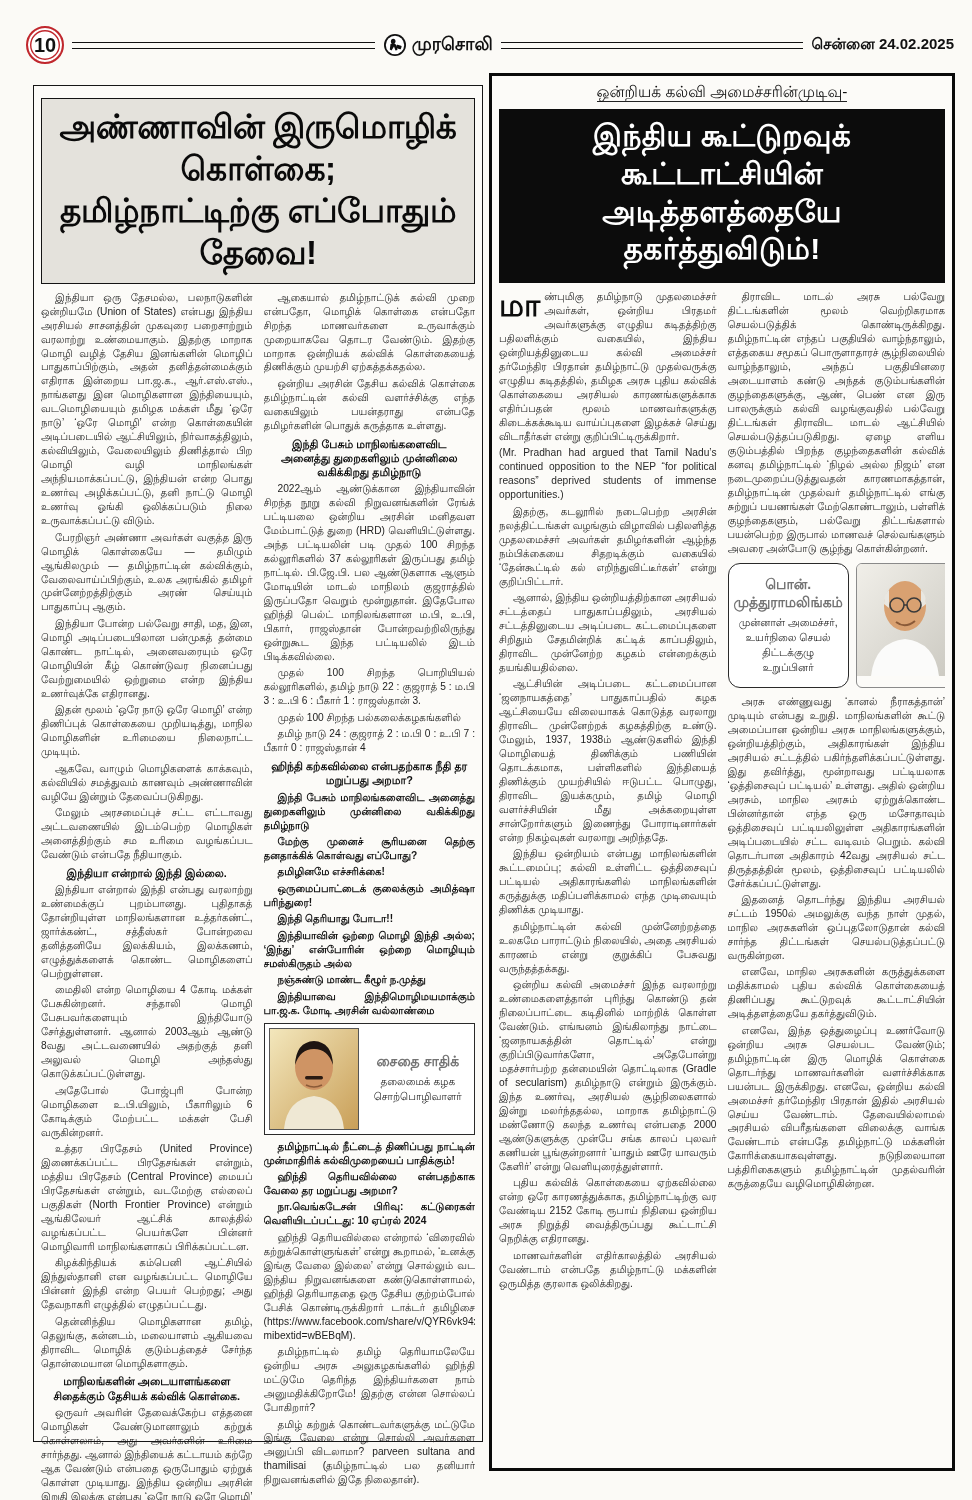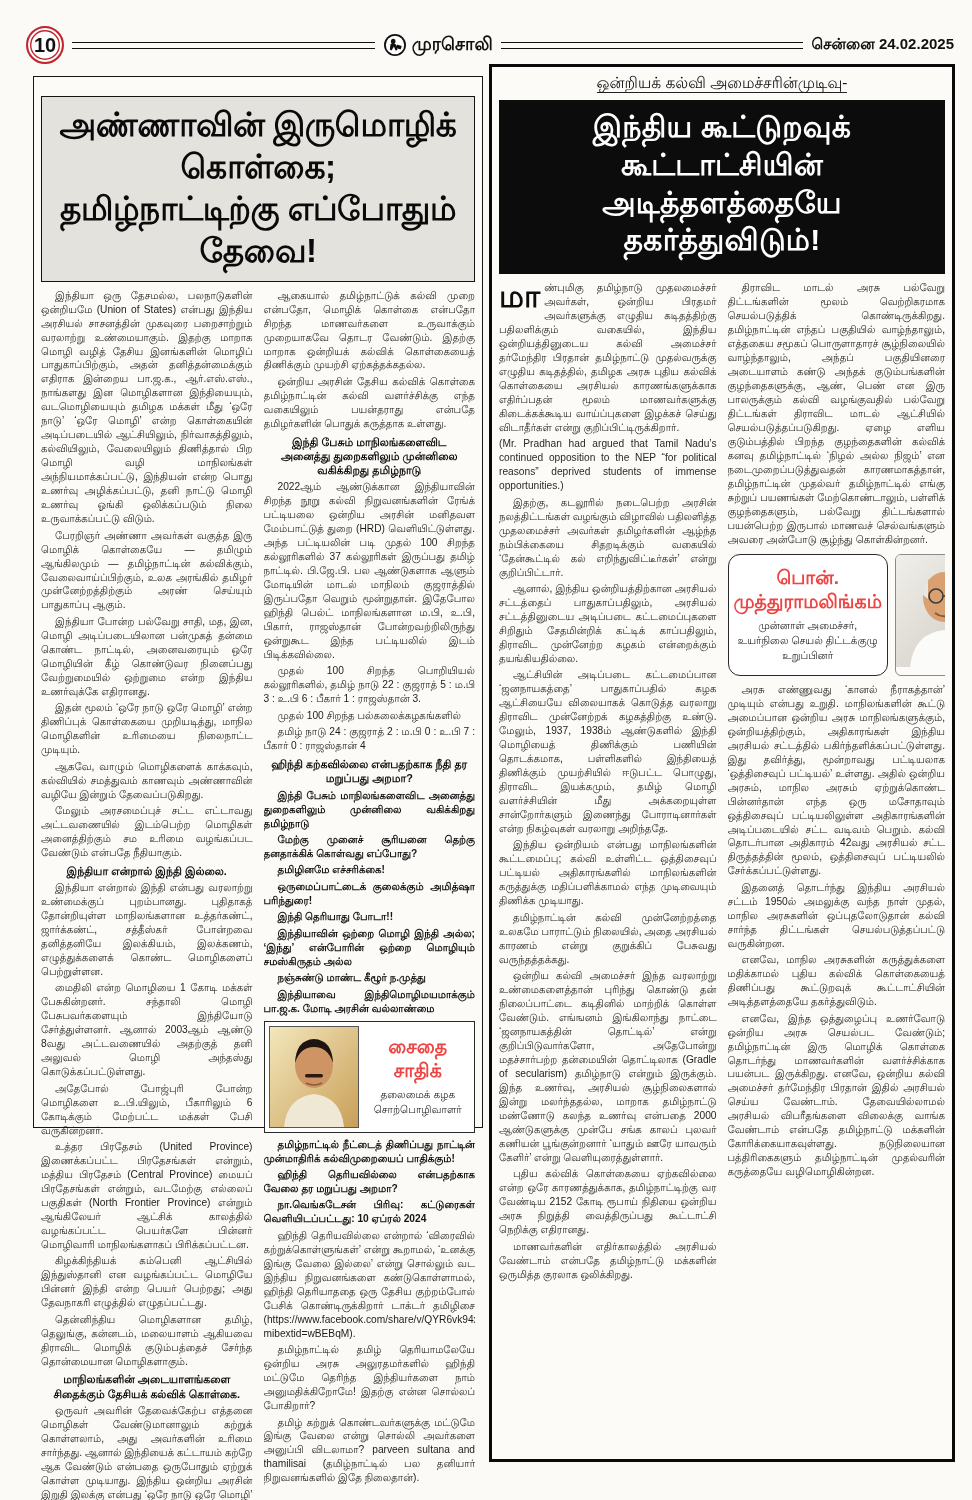--- a/index.html
+++ b/index.html
@@ -12,22 +12,22 @@
   .pagenum{width:34px;height:34px;border:2px solid #c0272d;border-radius:50%;flex:0 0 auto;
            box-shadow:inset 0 0 0 2px #fff, inset 0 0 0 3.4px #c0272d;
            display:flex;align-items:center;justify-content:center;font-weight:bold;font-size:20px;color:#111;background:#fff;}
   .rule{flex:1;height:5px;border-top:1.6px solid #111;border-bottom:1.6px solid #111;}
   .brand{display:flex;align-items:center;gap:5px;flex:0 0 auto;}
   .logo svg{display:block;}
   .brandname{font-size:18px;font-weight:bold;color:#111;}
   .citydate{flex:0 0 auto;font-size:15px;font-weight:bold;color:#111;white-space:nowrap;}
 
   
-  .article{box-sizing:border-box;position:absolute;background:#fcfbf8;}
-  .article.left{left:33px;top:76px;width:450px;height:1052px;border:1.5px solid #161616;padding:19px 7px;}
+  .article{box-sizing:border-box;position:absolute;background:#fcfbf8;margin-top:9px;}
+  .article.left{left:33px;top:76px;width:450px;height:1357px;border:1.5px solid #161616;padding:12px 7px;}
   .article.right{left:489px;top:64px;width:466px;height:1398px;border:3px solid #0a0a0a;padding:3px 7px;}
 
   .lheadline{background:#e4e2dc;border:1.5px solid #141414;text-align:center;font-weight:bold;
              font-size:33px;line-height:1.27;padding:7px 2px 9px;color:#0a0a0a;letter-spacing:-0.5px;}
   .kicker{text-align:center;font-size:15.5px;padding:4px 0 6px;color:#101010;}
   .kicker span{border-bottom:1.5px solid #222;padding-bottom:1px;}
   .banner{background:#0c0c0c;color:#ffffff;text-align:center;font-weight:bold;font-size:30px;
           line-height:1.26;padding:8px 2px 15px;letter-spacing:0.2px;}
 
   .cols{display:flex;gap:11px;margin-top:7px;overflow:hidden;}
@@ -41,21 +41,21 @@
   .it-h{font-size:10.9px;font-weight:bold;text-align:center;margin:4px 4px 3px;color:#0f0f0f;line-height:1.3;}
   .it-b{font-size:10.2px;line-height:1.37;font-weight:bold;text-align:justify;text-indent:14px;margin:0 0 2.5px;color:#141414;}
   .it-en{color:#2a2a2a;}
   .dropcap{float:left;font-size:31px;font-weight:bold;line-height:0.82;padding:3px 4px 0 0;color:#0d0d0d;}
 
   
   .authorbox-l{display:flex;gap:7px;align-items:center;border:1px solid #2a2a2a;background:#fff;
                padding:4px;margin:5px 0;}
   .authorbox-l .photo{flex:0 0 auto;border:1px solid #555;line-height:0;}
   .authorbox-l .ainfo{flex:1;text-align:center;}
-  .aname{display:block;font-weight:bold;font-size:19px;color:#ef4444;margin-bottom:3px;}
+  .aname{display:block;font-weight:bold;font-size:14px;color:#737373;margin-bottom:3px;}
   .arole{display:block;font-size:10.4px;color:#1c1c1c;line-height:1.45;}
 
   .authorbox-r{display:flex;gap:7px;margin:7px 0;align-items:stretch;}
   .authorbox-r .namecard{flex:1;border:1.7px solid #2a2a2a;border-radius:12px;background:#fff;
                          padding:12px 5px;text-align:center;display:flex;flex-direction:column;justify-content:center;}
   .authorbox-r .photo{flex:0 0 auto;border:1px solid #8a8a8a;border-radius:6px;overflow:hidden;line-height:0;}
 </style>
 </head>
 <body>
 
@@ -93,21 +93,21 @@
     <div class="cols">
       <div class="col">
           <p class="it-p">இந்தியா ஒரு தேசமல்ல, பலநாடுகளின் ஒன்றியமே (Union of States) என்பது இந்திய அரசியல் சாசனத்தின் முகவுரை பறைசாற்றும் வரலாற்று உண்மையாகும். இதற்கு மாறாக மொழி வழித் தேசிய இனங்களின் மொழிப் பாதுகாப்பிற்கும், அதன் தனித்தன்மைக்கும் எதிராக இன்றைய பா.ஜ.க., ஆர்.எஸ்.எஸ்., நாங்களது இன மொழிகளான இந்தியையும், வடமொழியையும் தமிழக மக்கள் மீது ‘ஒரே நாடு’ ‘ஒரே மொழி’ என்ற கொள்கையின் அடிப்படையில் ஆட்சியிலும், நிர்வாகத்திலும், கல்வியிலும், வேலையிலும் திணித்தால் பிற மொழி வழி மாநிலங்கள் அந்நியமாக்கப்பட்டு, இந்தியன் என்ற பொது உணர்வு அழிக்கப்பட்டு, தனி நாட்டு மொழி உணர்வு ஓங்கி ஒலிக்கப்படும் நிலை உருவாக்கப்பட்டு விடும்.</p>
           <p class="it-p">பேரறிஞர் அண்ணா அவர்கள் வகுத்த இரு மொழிக் கொள்கையே — தமிழும் ஆங்கிலமும் — தமிழ்நாட்டின் கல்விக்கும், வேலைவாய்ப்பிற்கும், உலக அரங்கில் தமிழர் முன்னேற்றத்திற்கும் அரண் செய்யும் பாதுகாப்பு ஆகும்.</p>
           <p class="it-p">இந்தியா போன்ற பல்வேறு சாதி, மத, இன, மொழி அடிப்படையிலான பன்முகத் தன்மை கொண்ட நாட்டில், அனைவரையும் ஒரே மொழியின் கீழ் கொண்டுவர நினைப்பது வேற்றுமையில் ஒற்றுமை என்ற இந்திய உணர்வுக்கே எதிரானது.</p>
           <p class="it-p">இதன் மூலம் ‘ஒரே நாடு ஒரே மொழி’ என்ற திணிப்புக் கொள்கையை முறியடித்து, மாநில மொழிகளின் உரிமையை நிலைநாட்ட முடியும்.</p>
           <p class="it-p">ஆகவே, வாழும் மொழிகளைக் காக்கவும், கல்வியில் சமத்துவம் காணவும் அண்ணாவின் வழியே இன்றும் தேவைப்படுகிறது.</p>
           <p class="it-p">மேலும் அரசமைப்புச் சட்ட எட்டாவது அட்டவணையில் இடம்பெற்ற மொழிகள் அனைத்திற்கும் சம உரிமை வழங்கப்பட வேண்டும் என்பதே நீதியாகும்.</p>
           <p class="it-h">இந்தியா என்றால் இந்தி இல்லை.</p>
           <p class="it-p">இந்தியா என்றால் இந்தி என்பது வரலாற்று உண்மைக்குப் புறம்பானது. புதிதாகத் தோன்றியுள்ள மாநிலங்களான உத்தர்கண்ட், ஜார்க்கண்ட், சத்தீஸ்கர் போன்றவை தனித்தனியே இலக்கியம், இலக்கணம், எழுத்துக்களைக் கொண்ட மொழிகளைப் பெற்றுள்ளன.</p>
-          <p class="it-p">மைதிலி என்ற மொழியை 1 கோடி மக்கள் பேசுகின்றனர். சந்தாலி மொழி பேசுபவர்களையும் இந்தியோடு சேர்த்துள்ளனர். ஆனால் 2003ஆம் ஆண்டு 8வது அட்டவணையில் அதற்குத் தனி அலுவல் மொழி அந்தஸ்து கொடுக்கப்பட்டுள்ளது.</p>
+          <p class="it-p">மைதிலி என்ற மொழியை 4 கோடி மக்கள் பேசுகின்றனர். சந்தாலி மொழி பேசுபவர்களையும் இந்தியோடு சேர்த்துள்ளனர். ஆனால் 2003ஆம் ஆண்டு 8வது அட்டவணையில் அதற்குத் தனி அலுவல் மொழி அந்தஸ்து கொடுக்கப்பட்டுள்ளது.</p>
           <p class="it-p">அதேபோல் போஜ்புரி போன்ற மொழிகளை உ.பி.யிலும், பீகாரிலும் 6 கோடிக்கும் மேற்பட்ட மக்கள் பேசி வருகின்றனர்.</p>
           <p class="it-p">உத்தர பிரதேசம் (United Province) இணைக்கப்பட்ட பிரதேசங்கள் என்றும், மத்திய பிரதேசம் (Central Province) மையப் பிரதேசங்கள் என்றும், வடமேற்கு எல்லைப் பகுதிகள் (North Frontier Province) என்றும் ஆங்கிலேயர் ஆட்சிக் காலத்தில் வழங்கப்பட்ட பெயர்களே பின்னர் மொழிவாரி மாநிலங்களாகப் பிரிக்கப்பட்டன.</p>
           <p class="it-p">கிழக்கிந்தியக் கம்பெனி ஆட்சியில் இந்துஸ்தானி என வழங்கப்பட்ட மொழியே பின்னர் இந்தி என்ற பெயர் பெற்றது; அது தேவநாகரி எழுத்தில் எழுதப்பட்டது.</p>
           <p class="it-p">தென்னிந்திய மொழிகளான தமிழ், தெலுங்கு, கன்னடம், மலையாளம் ஆகியவை திராவிட மொழிக் குடும்பத்தைச் சேர்ந்த தொன்மையான மொழிகளாகும்.</p>
           <p class="it-h">மாநிலங்களின் அடையாளங்களை சிதைக்கும் தேசியக் கல்விக் கொள்கை.</p>
           <p class="it-p">ஒருவர் அவரின் தேவைக்கேற்ப எத்தனை மொழிகள் வேண்டுமானாலும் கற்றுக் கொள்ளலாம், அது அவர்களின் உரிமை சார்ந்தது. ஆனால் இந்தியைக் கட்டாயம் கற்றே ஆக வேண்டும் என்பதை ஒருபோதும் ஏற்றுக் கொள்ள முடியாது. இந்திய ஒன்றிய அரசின் இறுதி இலக்கு என்பது ‘ஒரே நாடு ஒரே மொழி’ என்ற அடிப்படையில் இந்தியாவின் பொது மொழியாக இந்தியைக் கொண்டு வந்துவிட வேண்டும் என்பதே. இந்தியை ஏற்றுக் கொண்ட வட மாநிலங்கள் குறிப்பாக குஜராத், உ.பி., பீகார் ஆகியவற்றில் கல்வித் தரம் பின்தங்கியே உள்ளது என்பதை புள்ளி விவரங்களே உறுதி செய்கின்றன.</p>
         </div>
       <div class="col">
         <div>
             <p class="it-p">ஆகையால் தமிழ்நாட்டுக் கல்வி முறை என்பதோ, மொழிக் கொள்கை என்பதோ சிறந்த மாணவர்களை உருவாக்கும் முறையாகவே தொடர வேண்டும். இதற்கு மாறாக ஒன்றியக் கல்விக் கொள்கையைத் திணிக்கும் முயற்சி ஏற்கத்தக்கதல்ல.</p>
@@ -148,21 +148,21 @@
             <span class="aname">சைதை சாதிக்</span>
             <span class="arole">தலைமைக் கழக</span>
             <span class="arole">சொற்பொழிவாளர்</span>
           </span>
         </div>
         <div>
             <p class="it-b">தமிழ்நாட்டில் நீட்டைத் திணிப்பது நாட்டின் முன்மாதிரிக் கல்விமுறையைப் பாதிக்கும்!</p>
             <p class="it-b">ஹிந்தி தெரியவில்லை என்பதற்காக வேலை தர மறுப்பது அறமா?</p>
             <p class="it-b">நா.வெங்கடேசன் பிரிவு: கட்டுரைகள் வெளியிடப்பட்டது: 10 ஏப்ரல் 2024</p>
             <p class="it-p">ஹிந்தி தெரியவில்லை என்றால் ‘விரைவில் கற்றுக்கொள்ளுங்கள்’ என்று கூறாமல், ‘உனக்கு இங்கு வேலை இல்லை’ என்று சொல்லும் வட இந்திய நிறுவனங்களை கண்டுகொள்ளாமல், ஹிந்தி தெரியாததை ஒரு தேசிய குற்றம்போல் பேசிக் கொண்டிருக்கிறார் டாக்டர் தமிழிசை (https://www.facebook.com/share/v/QYR6vk94x3HGmbvi/?mibextid=wBEBqM).</p>
-            <p class="it-p">தமிழ்நாட்டில் தமிழ் தெரியாமலேயே ஒன்றிய அரசு அலுரதமர்களில் ஹிந்தி மட்டுமே தெரிந்த இந்தியர்களை நாம் அனுமதிக்கிறோமே! இதற்கு என்ன சொல்லப் போகிறார்?</p>
+            <p class="it-p">தமிழ்நாட்டில் தமிழ் தெரியாமலேயே ஒன்றிய அரசு அலுகழகங்களில் ஹிந்தி மட்டுமே தெரிந்த இந்தியர்களை நாம் அனுமதிக்கிறோமே! இதற்கு என்ன சொல்லப் போகிறார்?</p>
             <p class="it-p">தமிழ் கற்றுக் கொண்டவர்களுக்கு மட்டுமே இங்கு வேலை என்று சொல்லி அவர்களை அனுப்பி விடலாமா? parveen sultana and thamilisai (தமிழ்நாட்டில் பல தனியார் நிறுவனங்களில் இதே நிலைதான்).</p>
           </div>
       </div>
     </div>
   </section>
 
   <section class="article right">
     <div class="kicker">
       <span>ஒன்றியக் கல்வி அமைச்சரின்முடிவு-</span>
     </div>

